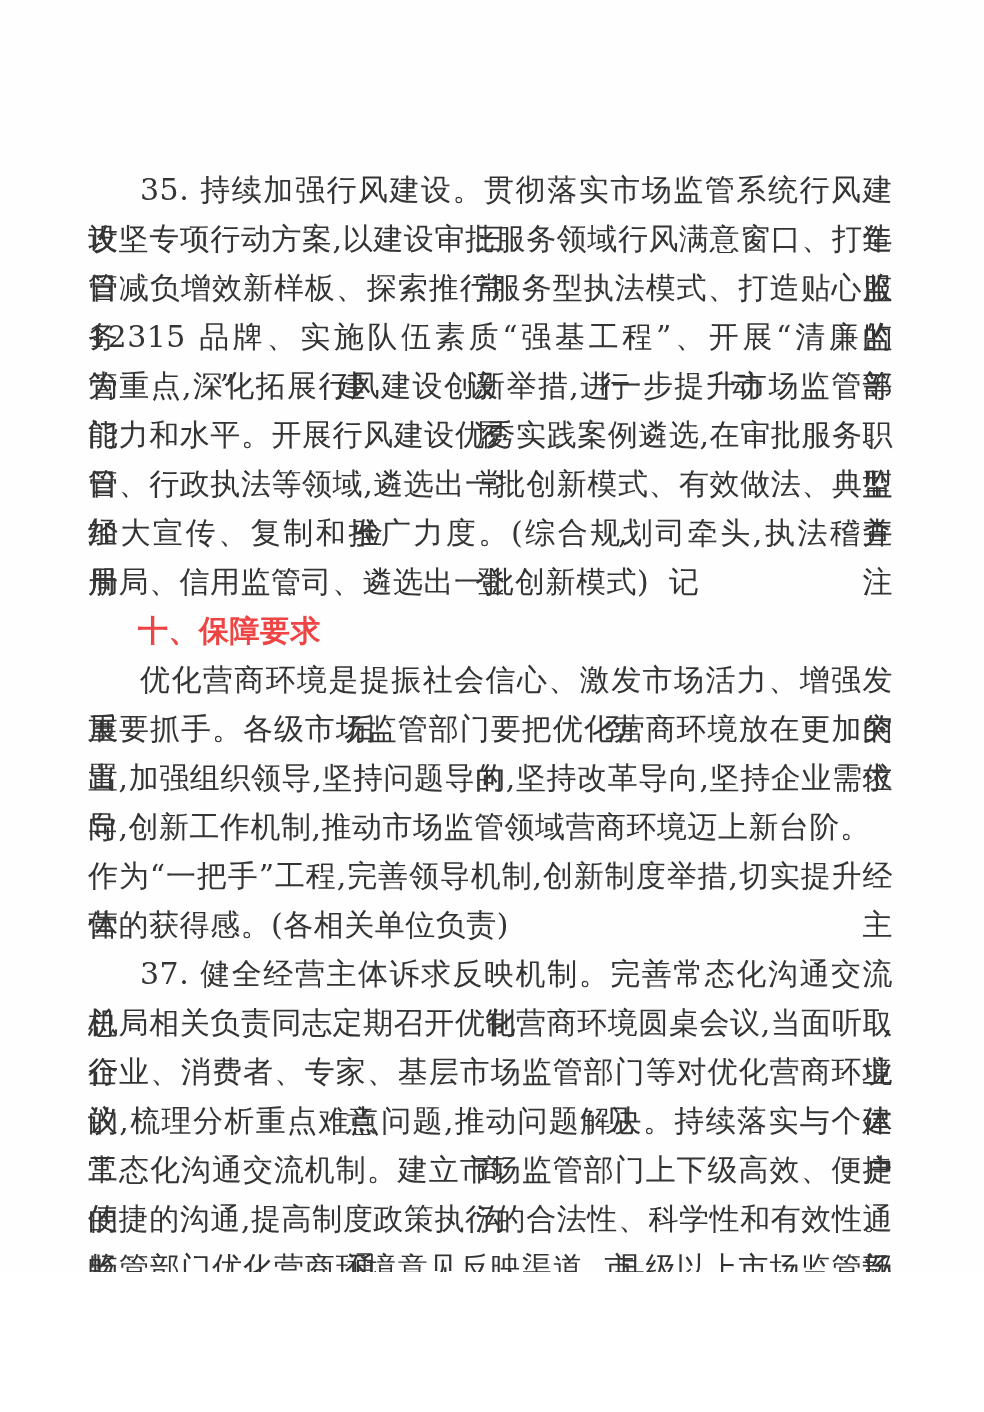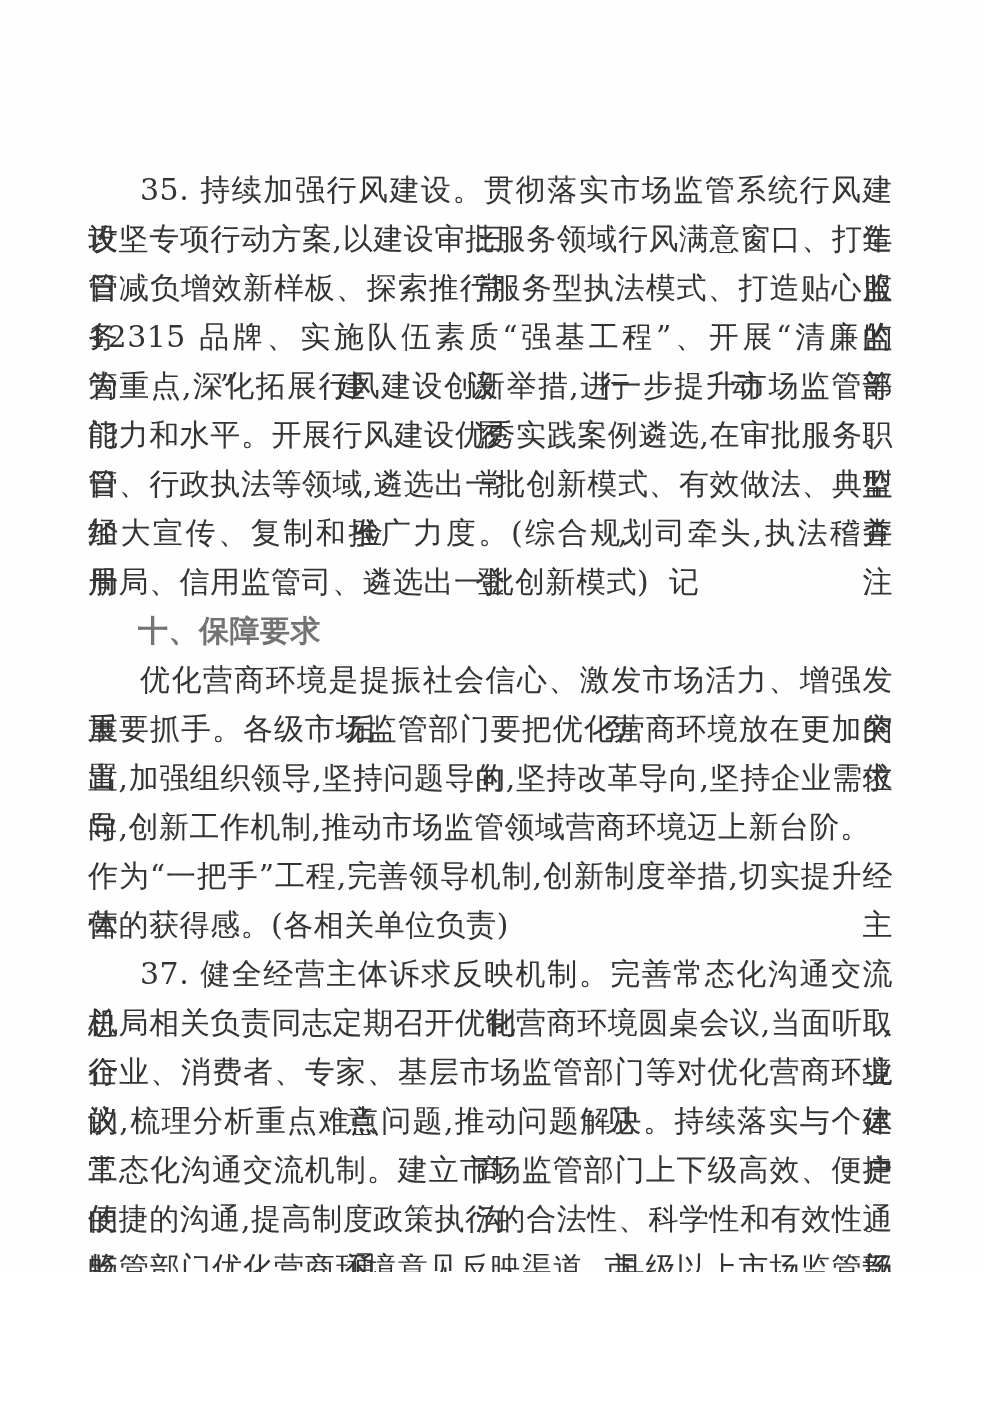--- a/index.html
+++ b/index.html
@@ -34,21 +34,21 @@
     text-align: justify;
     text-align-last: justify;
     text-justify: inter-character;
   }
   .line.indent {
     text-indent: 52px;
   }
   .line.heading {
     font-family: "DejaVu Sans", "Liberation Sans", sans-serif;
     font-weight: 700;
-    color: #737373;
+    color: #ef4444;
     text-indent: 50px;
     font-size: 30px;
   }
   .footer {
     position: absolute;
     left: 106px;
     top: 1350px;
     height: 32px;
     line-height: 32px;
     font-size: 26px;

